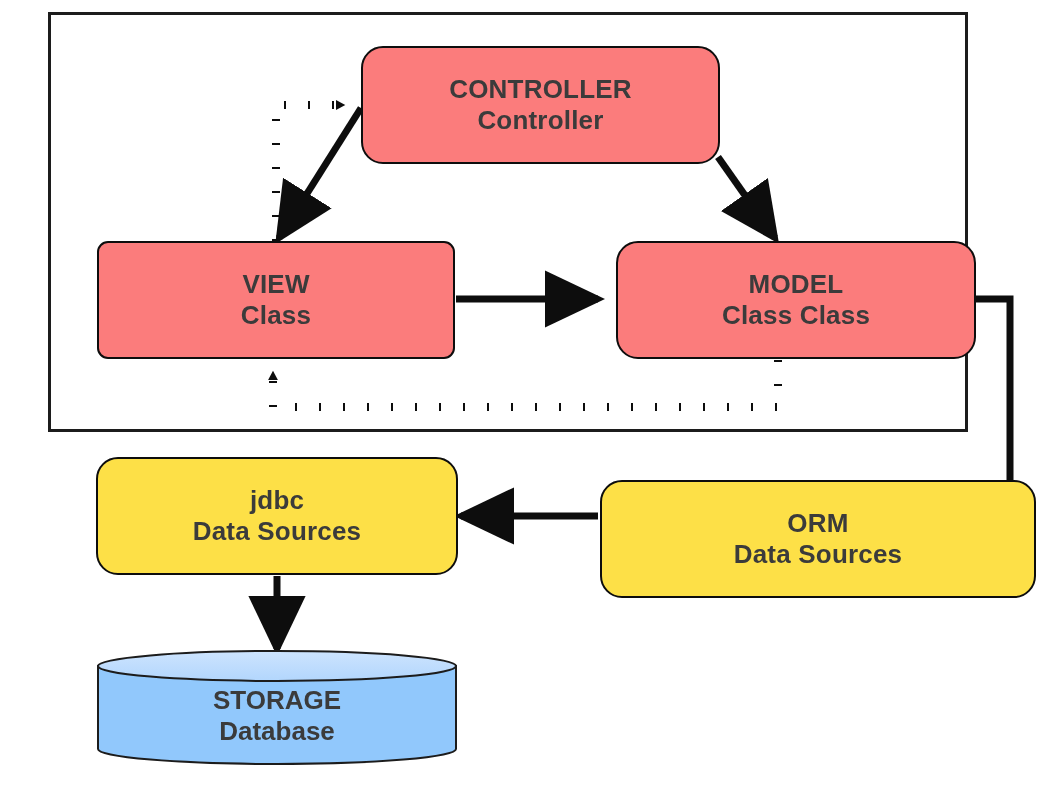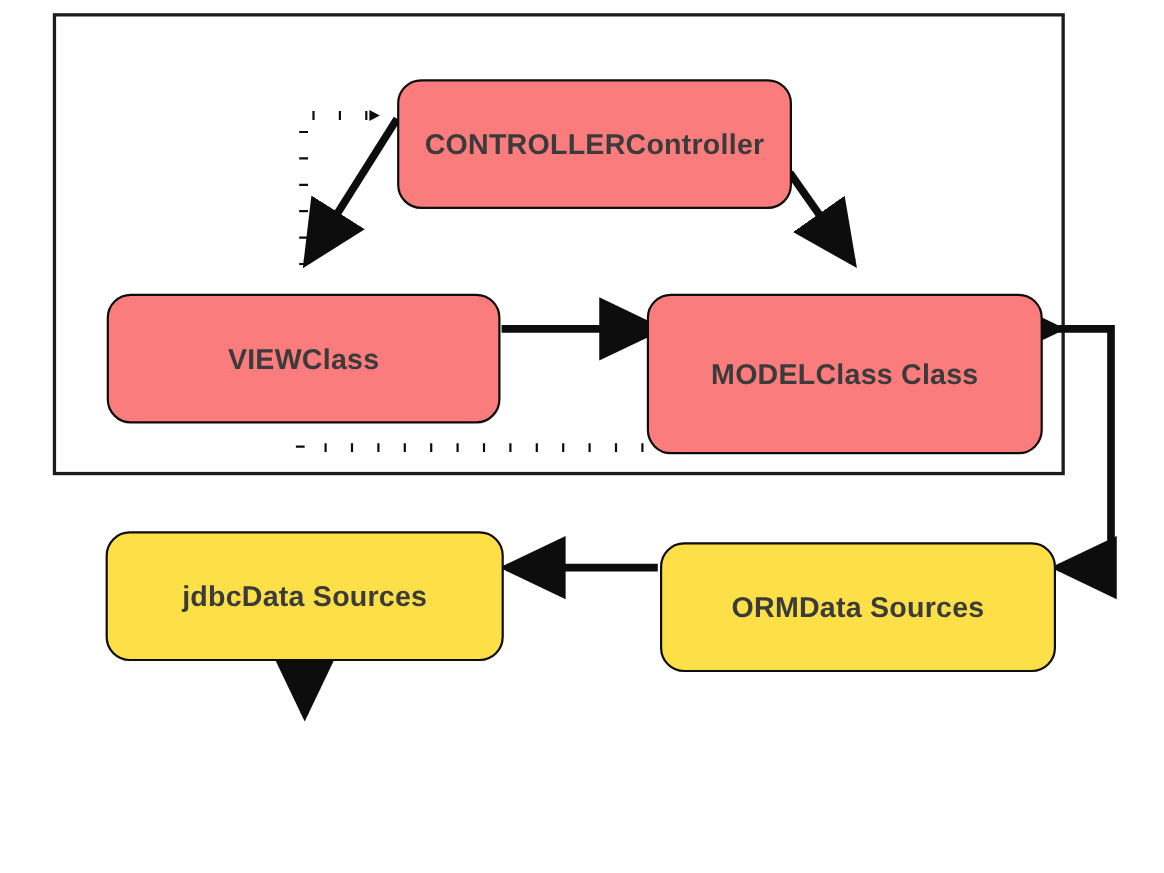--- a/index.html
+++ b/index.html
@@ -33,46 +33,45 @@
     border: 3px solid #1c1c1c;
     background: transparent;
     box-sizing: border-box;
   }
   .node {
     position: absolute;
     box-sizing: border-box;
     border: 2px solid #0d0d0d;
     border-radius: 22px;
     display: flex;
-    flex-direction: row;
+    flex-direction: column;
     align-items: center;
     justify-content: center;
     text-align: center;
     color: #3b3b3b;
     letter-spacing: 0.2px;
-    margin-top: 26px;
   }
   .node .line1 {
     font-size: 26px;
     font-weight: bold;
     line-height: 1.18;
   }
   .node .line2 {
     font-size: 26px;
     font-weight: bold;
     line-height: 1.18;
   }
   .node-red  { background: #fb7c7c; }
   .node-yellow { background: #fde047; }
 
   #node-controller { left: 361px; top: 46px;  width: 359px; height: 118px; }
-  #node-view       { left: 97px;  top: 241px; width: 358px; height: 118px; }
-  #node-model      { left: 588px; top: 241px; width: 360px; height: 146px; }
+  #node-view       { left: 97px;  top: 241px; width: 358px; height: 118px; border-radius: 11px; }
+  #node-model      { left: 616px; top: 241px; width: 360px; height: 118px; }
   #node-jdbc       { left: 96px;  top: 457px; width: 362px; height: 118px; }
-  #node-orm        { left: 600px; top: 467px; width: 360px; height: 118px; }
+  #node-orm        { left: 600px; top: 480px; width: 436px; height: 118px; }
 
   .cylinder {
     position: absolute;
     left: 96px;
     top: 650px;
     width: 362px;
     height: 115px;
   }
   .cyl-svg { position: absolute; left: 0; top: 0; }
   .cyl-label {
@@ -168,14 +167,24 @@
   <div class="node node-yellow" id="node-jdbc">
     <div class="line1">jdbc</div>
     <div class="line2">Data Sources</div>
   </div>
 
   <div class="node node-yellow" id="node-orm">
     <div class="line1">ORM</div>
     <div class="line2">Data Sources</div>
   </div>
 
+  <div class="cylinder">
+    <svg class="cyl-svg" width="362" height="115" viewBox="0 0 362 115" xmlns="http://www.w3.org/2000/svg">
+      <path d="M2,16 L2,99 A179,15 0 0 0 360,99 L360,16 Z" fill="#91c8fc" stroke="#1c1c1c" stroke-width="2"></path>
+      <ellipse cx="181" cy="16" rx="179" ry="15" fill="url(#cyltop)" stroke="#1c1c1c" stroke-width="2"></ellipse>
+    </svg>
+    <div class="cyl-label">
+      <div class="line1">STORAGE</div>
+      <div class="line2">Database</div>
+    </div>
+  </div>
 
 </div>
 
 </body></html>

